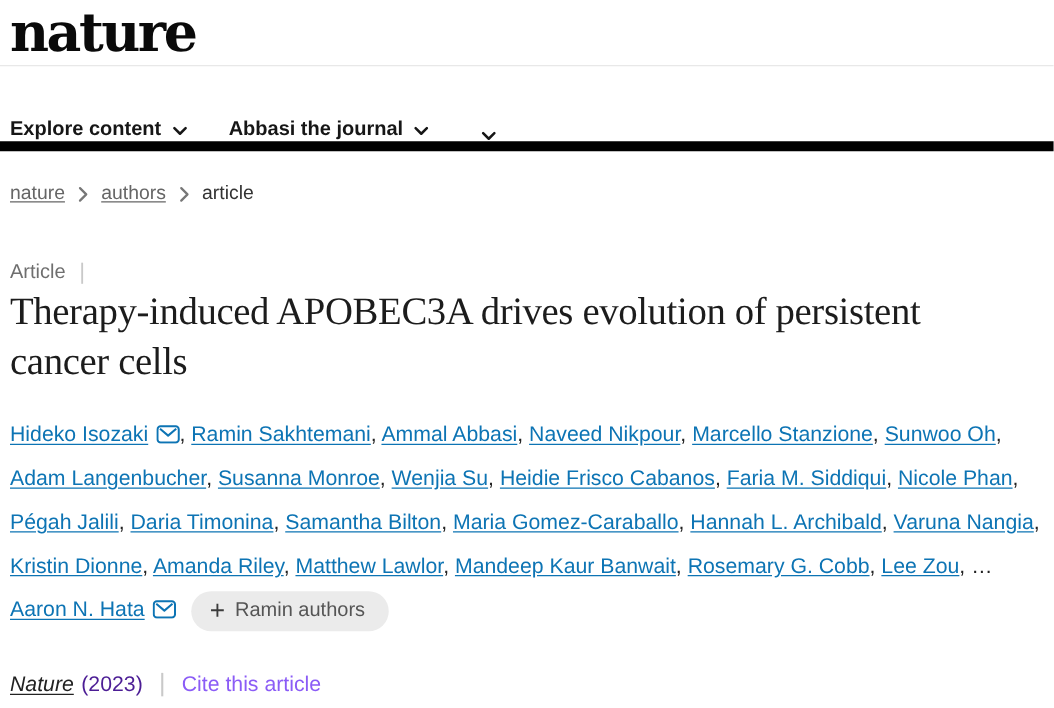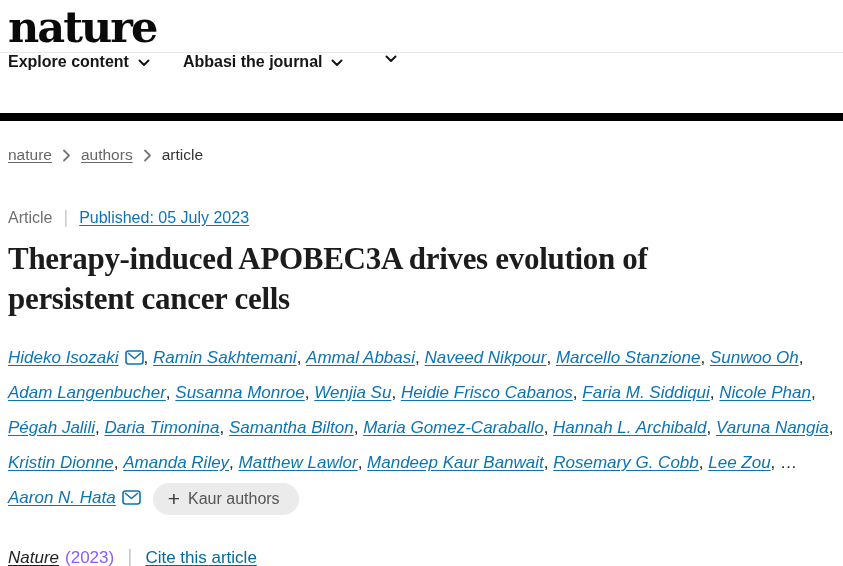--- a/index.html
+++ b/index.html
@@ -13,21 +13,21 @@
     font-weight: 700;
     font-size: 43px;
     line-height: 50px;
     letter-spacing: -2px;
     color: #0a0a0a;
     display: inline-block;
     cursor: pointer;
   }
   .rule { height: 1px; background: #e8e8e8; width: 100%; }
 
-  .nav { display: flex; align-items: flex-start; height: 60px; padding: 0 8px; }
+  .nav { display: flex; align-items: flex-end; height: 60px; padding: 0 8px; }
   .nav-item {
     display: inline-flex; align-items: center;
     font-size: 16px; font-weight: 700; color: #161616;
     margin-right: 33px; cursor: pointer; white-space: nowrap;
   }
   .nav-item svg { margin-left: 9px; margin-top: 2px; }
 
   .black-bar { height: 8px; background: #000; width: 100%; }
 
   
@@ -37,57 +37,57 @@
   .crumb-link { color: #666; text-decoration: underline; text-underline-offset: 2px; cursor: pointer; }
   .crumb-current { color: #333; }
   .crumb-sep { margin: 0 10px; display: inline-flex; }
 
   .meta-row { margin-top: 43px; font-size: 16px; display: flex; align-items: center; }
   .article-type { color: #6f6f6f; }
   .meta-divider { color: #c9c9c9; margin: 0 11px; font-size: 18px; font-weight: 300; }
   .pub-link { color: #0d74b4; text-decoration: underline; text-underline-offset: 2px; cursor: pointer; }
 
   .title {
-    margin-top: 11px;
+    margin-top: 1px;
     font-family: "Liberation Serif", "DejaVu Serif", serif;
-    font-weight: 700;
+    font-weight: 400;
     font-size: 31px;
     line-height: 40px;
     letter-spacing: -0.3px;
     color: #1c1c1c;
     max-width: 750px;
   }
 
   .authors {
     margin-top: 21px;
     font-size: 17px;
     line-height: 35px;
     color: #222;
     max-width: 828px;
   }
-  .author-link { color: #0d74b4; text-decoration: underline; text-underline-offset: 2px; cursor: pointer; white-space: nowrap; font-style: italic; }
+  .author-link { color: #0d74b4; text-decoration: underline; text-underline-offset: 2px; cursor: pointer; white-space: nowrap; }
   .sep { color: #222; }
   .ellipsis { color: #222; }
   .email-icon { vertical-align: -2px; margin-left: 6px; color: #0d74b4; }
 
   .show-authors-btn {
     display: inline-flex; align-items: center;
     background: #ebebeb; border: none; border-radius: 18px;
     padding: 7px 19px 7px 15px; margin-left: 12px;
     font-family: "Liberation Sans", sans-serif;
     font-size: 16px; color: #555; cursor: pointer;
     vertical-align: middle;
   }
   .show-authors-btn .plus { font-size: 21px; font-weight: 400; color: #3c3c3c; margin-right: 8px; line-height: 18px; }
 
   .citation { margin-top: 31px; font-size: 17px; display: flex; align-items: center; color: #222; }
   .journal-link { font-style: italic; color: #222; text-decoration: underline; text-underline-offset: 2px; cursor: pointer; }
-  .year { margin-left: 6px; color: #8b5cf6; }
+  .year { margin-left: 6px; color: #4c1d95; }
   .cite-divider { color: #c9c9c9; margin: 0 13px; font-size: 20px; font-weight: 300; }
-  .cite-link { color: #0369a1; text-decoration: underline; text-underline-offset: 2px; cursor: pointer; }
+  .cite-link { color: #8b5cf6; text-underline-offset: 2px; cursor: pointer; }
 </style>
 </head>
 <body>
 
 <header>
   <div class="masthead">
     <span class="logo">nature</span>
   </div>
   <div class="rule"></div>
 
@@ -128,34 +128,33 @@
       <svg width="9" height="13" viewBox="0 0 9 13">
           <polyline points="2,1.5 7,6.5 2,11.5" fill="none" stroke="#777" stroke-width="1.8" stroke-linecap="round" stroke-linejoin="round"></polyline>
         </svg>
     </span>
     <span class="crumb-current">article</span>
   </div>
 
   <div class="meta-row">
     <span class="article-type">Article</span>
     <span class="meta-divider">|</span>
-    <span class="pub-link">Published: 05 July 2023</span>
   </div>
 
   <h1 class="title">Therapy-induced APOBEC3A drives evolution of persistent cancer cells</h1>
 
   <p class="authors"><span id="authors-inline"><a class="author-link">Hideko Isozaki</a><svg width="19" height="15" viewBox="0 0 19 15" class="email-icon">
           <rect x="1" y="1" width="17" height="13" rx="2.5" fill="none" stroke="currentColor" stroke-width="1.6"></rect>
           <polyline points="3,3 9.5,8.5 16,3" fill="none" stroke="currentColor" stroke-width="1.6" stroke-linejoin="round"></polyline>
         </svg><span class="sep">, </span><a class="author-link">Ramin Sakhtemani</a><span class="sep">, </span><a class="author-link">Ammal Abbasi</a><span class="sep">, </span><a class="author-link">Naveed Nikpour</a><span class="sep">, </span><a class="author-link">Marcello Stanzione</a><span class="sep">, </span><a class="author-link">Sunwoo Oh</a><span class="sep">, </span><a class="author-link">Adam Langenbucher</a><span class="sep">, </span><a class="author-link">Susanna Monroe</a><span class="sep">, </span><a class="author-link">Wenjia Su</a><span class="sep">, </span><a class="author-link">Heidie Frisco Cabanos</a><span class="sep">, </span><a class="author-link">Faria M. Siddiqui</a><span class="sep">, </span><a class="author-link">Nicole Phan</a><span class="sep">, </span><a class="author-link">Pégah Jalili</a><span class="sep">, </span><a class="author-link">Daria Timonina</a><span class="sep">, </span><a class="author-link">Samantha Bilton</a><span class="sep">, </span><a class="author-link">Maria Gomez-Caraballo</a><span class="sep">, </span><a class="author-link">Hannah L. Archibald</a><span class="sep">, </span><a class="author-link">Varuna Nangia</a><span class="sep">, </span><a class="author-link">Kristin Dionne</a><span class="sep">, </span><a class="author-link">Amanda Riley</a><span class="sep">, </span><a class="author-link">Matthew Lawlor</a><span class="sep">, </span><a class="author-link">Mandeep Kaur Banwait</a><span class="sep">, </span><a class="author-link">Rosemary G. Cobb</a><span class="sep">, </span><a class="author-link">Lee Zou</a><span class="sep">, </span><span class="ellipsis">… </span><a class="author-link">Aaron N. Hata</a><svg width="19" height="15" viewBox="0 0 19 15" class="email-icon">
           <rect x="1" y="1" width="17" height="13" rx="2.5" fill="none" stroke="currentColor" stroke-width="1.6"></rect>
           <polyline points="3,3 9.5,8.5 16,3" fill="none" stroke="currentColor" stroke-width="1.6" stroke-linejoin="round"></polyline>
         </svg></span><button class="show-authors-btn">
         <span class="plus">+</span>
-        <span>Kaur authors</span>
+        <span>Ramin authors</span>
       </button></p>
 
   <div class="citation">
     <span class="journal-link">Nature</span>
     <span class="year">(2023)</span>
     <span class="cite-divider">|</span>
     <span class="cite-link">Cite this article</span>
   </div>
 
 </main>

